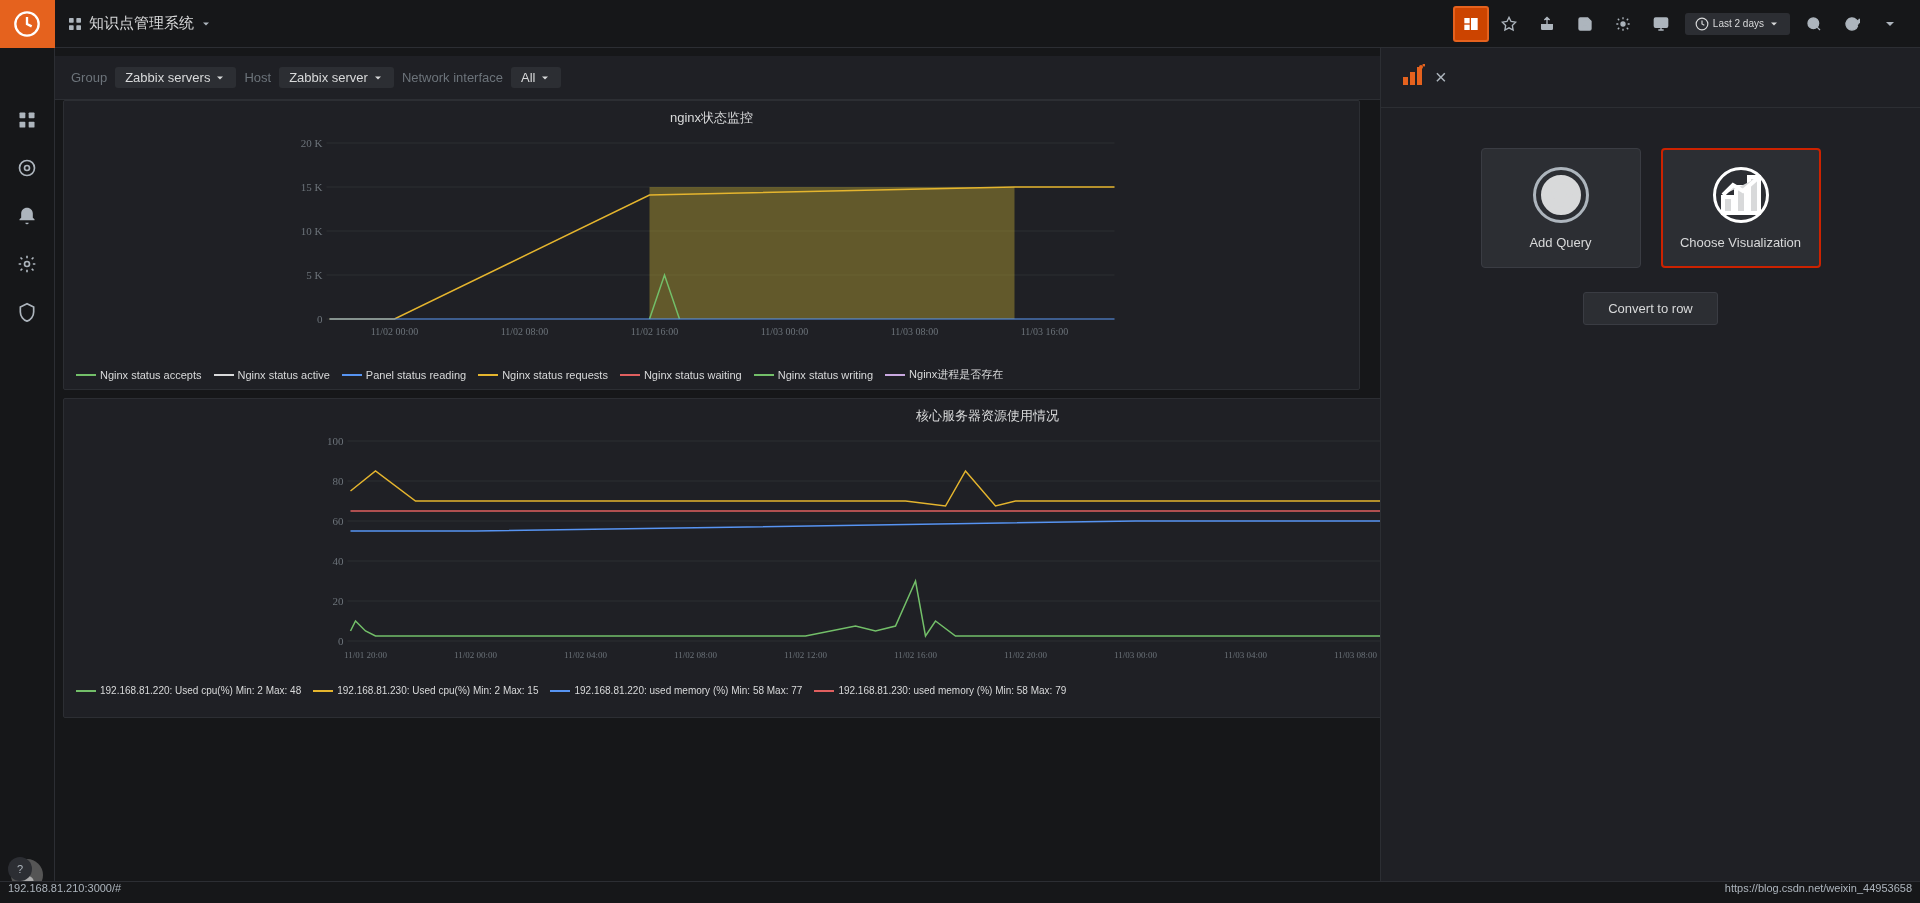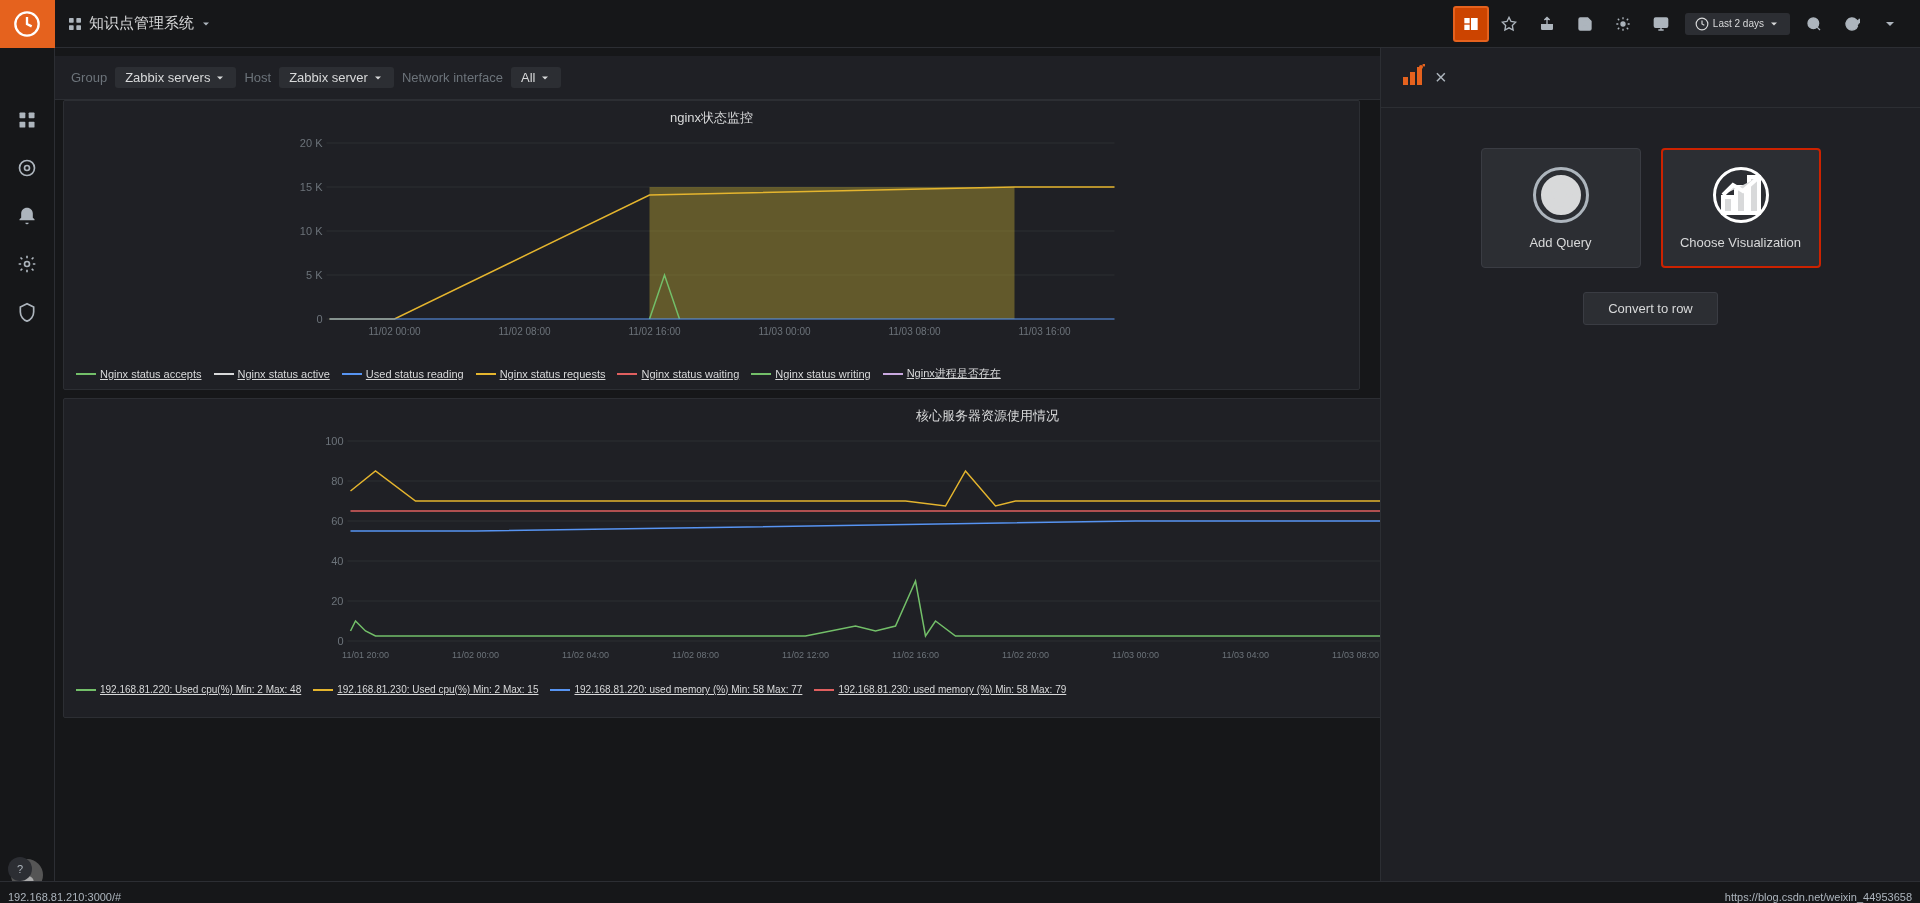--- a/index.html
+++ b/index.html
@@ -34,22 +34,22 @@
     .filter-label { color: #6c737a; font-size: 13px; }
     .filter-dropdown { display: flex; align-items: center; gap: 4px; padding: 3px 10px; background: #2c2e33; border-radius: 3px; cursor: pointer; color: #d8d9da; font-size: 13px; }
     .filter-dropdown svg { width: 12px; height: 12px; fill: currentColor; }
 
     
     #main { margin-left: 55px; margin-top: 92px; height: calc(100% - 92px); overflow-y: auto; background: #161719; position: relative; }
 
     
     .chart-panel { background: #1f2025; border: 1px solid #2c2e33; margin: 8px; border-radius: 2px; position: relative; }
     .chart-title { text-align: center; padding: 8px 0 4px; font-size: 13px; color: #d8d9da; }
-    .chart-container { padding: 4px 12px 4px 8px; }
-    .chart-legend { display: flex; flex-wrap: wrap; gap: 12px; padding: 4px 12px 8px; font-size: 11px; text-decoration: underline; }
+    .chart-container { padding: 4px 12px 4px 8px; font-family: Liberation Serif, serif; }
+    .chart-legend { display: flex; flex-wrap: wrap; gap: 12px; padding: 4px 12px 8px; font-size: 11px; }
     .legend-item { display: flex; align-items: center; gap: 4px; }
     .legend-dot { width: 20px; height: 2px; display: inline-block; }
 
     
     .chart-svg { width: 100%; }
 
     
     #new-panel {
       position: fixed; right: 0; top: 48px; width: 540px; height: calc(100% - 48px); background: #1f2025; border-left: 1px solid #2c2e33; z-index: 200; display: flex; flex-direction: column;
     }
@@ -60,21 +60,21 @@
     .panel-body { padding: 40px 30px; display: flex; flex-direction: column; align-items: center; gap: 24px; }
     .panel-buttons-row { display: flex; gap: 20px; }
     .panel-btn { width: 160px; height: 120px; background: #2c2e33; border: 1px solid #3a3c43; border-radius: 4px; cursor: pointer; display: flex; flex-direction: column; align-items: center; justify-content: center; gap: 12px; color: #d8d9da; font-size: 13px; }
     .panel-btn.active { border: 2px solid #cc2200; background: #2c2e33; }
     .panel-btn svg { width: 48px; height: 48px; fill: #d8d9da; }
     .panel-btn-icon-circle { width: 56px; height: 56px; border-radius: 50%; background: #2c2e33; border: 3px solid #adb5bd; display: flex; align-items: center; justify-content: center; }
     .panel-btn.active .panel-btn-icon-circle { border-color: #fff; }
     .convert-btn { padding: 8px 24px; background: #2c2e33; border: 1px solid #3a3c43; border-radius: 3px; color: #d8d9da; font-size: 13px; cursor: pointer; }
 
     
-    #statusbar { position: fixed; bottom: 0; left: 0; right: 0; height: 22px; background: #161719; border-top: 1px solid #2c2e33; display: flex; align-items: flex-end; padding: 0 8px; font-size: 11px; color: #adb5bd; z-index: 300; }
+    #statusbar { position: fixed; bottom: 0; left: 0; right: 0; height: 22px; background: #161719; border-top: 1px solid #2c2e33; display: flex; align-items: flex-start; padding: 0 8px; font-size: 11px; color: #adb5bd; z-index: 300; }
     .statusbar-url { margin-right: auto; }
     .statusbar-right { margin-left: auto; }
 
     .help-btn { position: fixed; bottom: 22px; left: 8px; width: 24px; height: 24px; border-radius: 50%; background: #2c2e33; display: flex; align-items: center; justify-content: center; font-size: 11px; cursor: pointer; color: #adb5bd; z-index: 200; }
   </style>
 </head>
 <body>
 
 <div id="sidebar">
   <div class="sidebar-logo">
@@ -272,21 +272,21 @@
       <div class="legend-item">
           <span class="legend-dot" style="background:#73bf69;"></span>
           <span>Nginx status accepts</span>
         </div>
       <div class="legend-item">
           <span class="legend-dot" style="background:#d8d9da;"></span>
           <span>Nginx status active</span>
         </div>
       <div class="legend-item">
           <span class="legend-dot" style="background:#5794f2;"></span>
-          <span>Used status reading</span>
+          <span>Panel status reading</span>
         </div>
       <div class="legend-item">
           <span class="legend-dot" style="background:#e5b52e;"></span>
           <span>Nginx status requests</span>
         </div>
       <div class="legend-item">
           <span class="legend-dot" style="background:#e05f5f;"></span>
           <span>Nginx status waiting</span>
         </div>
       <div class="legend-item">

